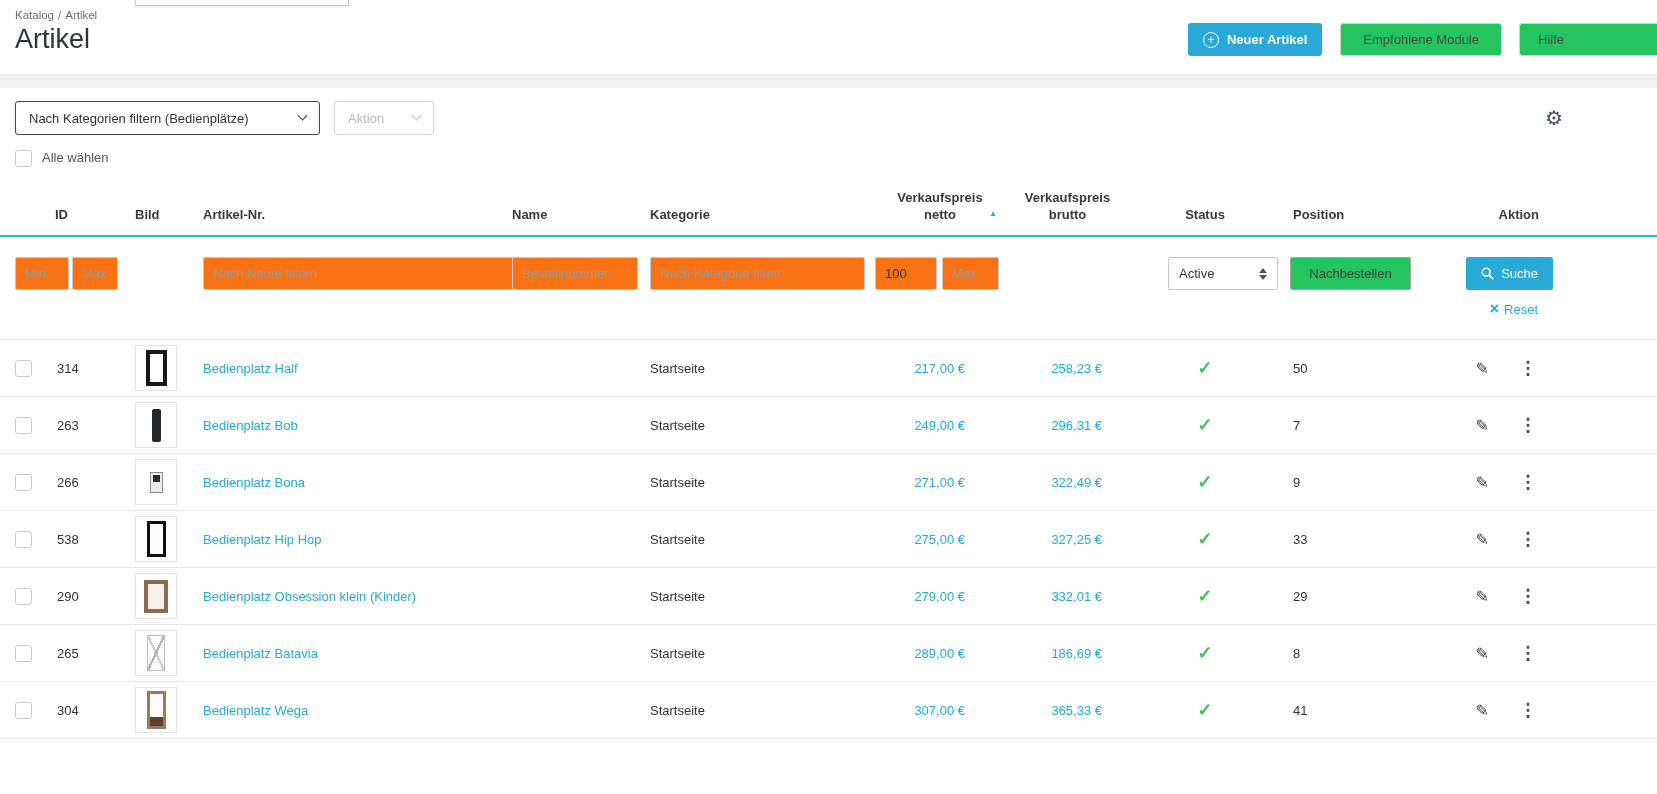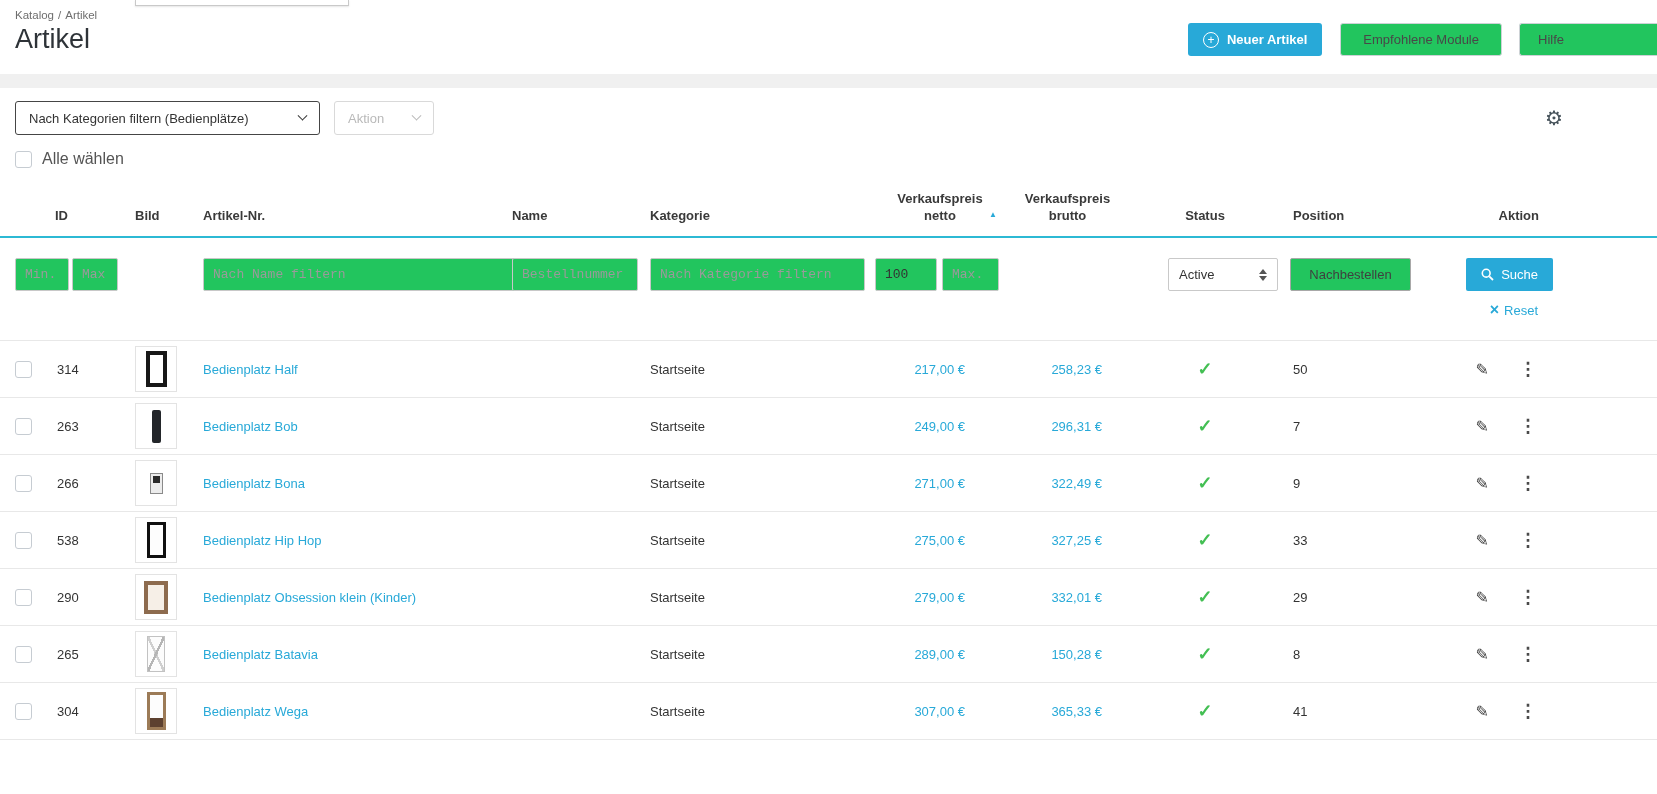--- a/index.html
+++ b/index.html
@@ -63,21 +63,21 @@
   }
   .dd-category { width: 305px; border: 1px solid #454545; color: #333; }
   .dd-action { width: 100px; margin-left: 14px; border: 1px solid #d9d9d9; color: #b9b9b9; }
   .chev {
     width: 7px; height: 7px; border-right: 1.6px solid currentColor;
     border-bottom: 1.6px solid currentColor; transform: rotate(45deg) translate(-2px,-2px);
     flex: none; margin-left: 10px;
   }
   .gear { margin-left: auto; margin-right: 79px; font-size: 20px; color: #46525a; cursor: pointer; line-height: 1; }
 
-  .selectall { display: flex; align-items: center; margin: 15px 15px 0; font-size: 16px; color: #545454; }
+  .selectall { display: flex; margin: 15px 15px 0; font-size: 13px; color: #545454; }
   .cb {
     width: 17px; height: 17px; border: 1px solid #c6ccd2; border-radius: 3px;
     background: #fff; display: inline-block; cursor: pointer; flex: none;
   }
   .selectall .cb { margin-right: 10px; }
 
   
   .row { display: grid; grid-template-columns: var(--cols); padding-left: 15px; }
 
   .thead { margin-top: 12px; border-bottom: 2px solid var(--underline); align-items: end; }
@@ -88,21 +88,21 @@
   .hc-pos { padding-left: 13px !important; }
   .hc-aktion { text-align: right; padding-right: 118px !important; }
   .sort {
     position: absolute; right: 8px; bottom: 13px; font-size: 8px; color: var(--accent);
   }
 
   
   .filter-row { margin-top: 20px; align-items: center; }
   .inp {
     height: 33px; border: 1px solid #c8c8c8; border-radius: 2px; padding: 0 9px;
-    font-size: 13px; font-family: Liberation Mono, monospace; color: #333; background: #22c55e; outline: none;
+    font-size: 13px; font-family: Liberation Sans, sans-serif; color: #333; background: #f97316; outline: none;
   }
   .inp::placeholder { color: #9a9a9a; opacity: 1; }
   .f-idrange { grid-column: 1 / 3; display: flex; gap: 3px; }
   .f-idrange .inp:first-child { width: 54px; }
   .f-idrange .inp:last-child { width: 46px; }
   .f-name { width: 333px; }
   .f-order { width: 126px; }
   .f-cat { width: 215px; }
   .f-price { display: flex; gap: 5px; }
   .f-price .inp:first-child { width: 62px; }
@@ -416,21 +416,21 @@
         <span class="thumb">
           <span class="ti t-batavia"></span>
         </span>
       </div>
     <div class="cell c-name">
         <a href="#" class="link">Bedienplatz Batavia</a>
       </div>
     <div class="cell"></div>
     <div class="cell">Startseite</div>
     <div class="cell c-net">289,00 €</div>
-    <div class="cell c-gross">150,28 €</div>
+    <div class="cell c-gross">186,69 €</div>
     <div class="cell c-status">
         <span class="check">✓</span>
       </div>
     <div class="cell c-pos">8</div>
     <div class="cell c-act">
       <span class="edit">✎</span>
       <span class="kebab">⋮</span>
     </div>
   </div>
 

